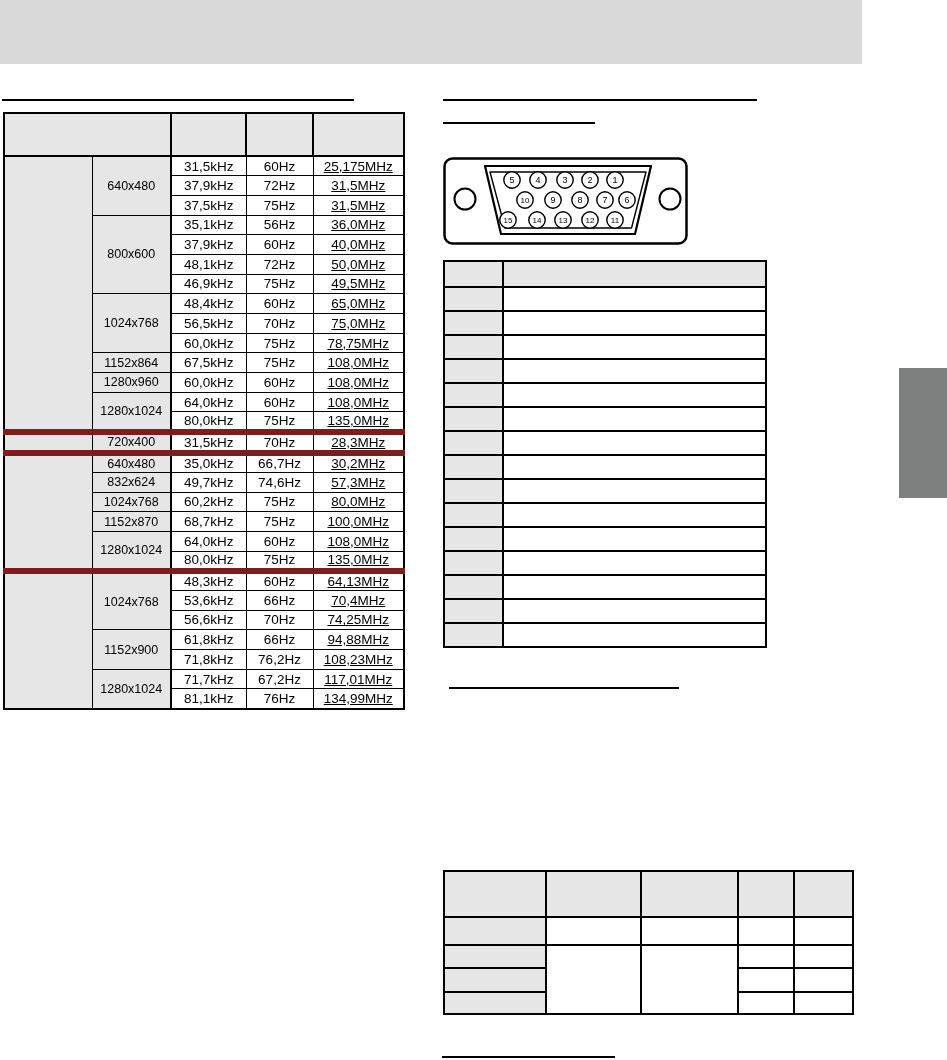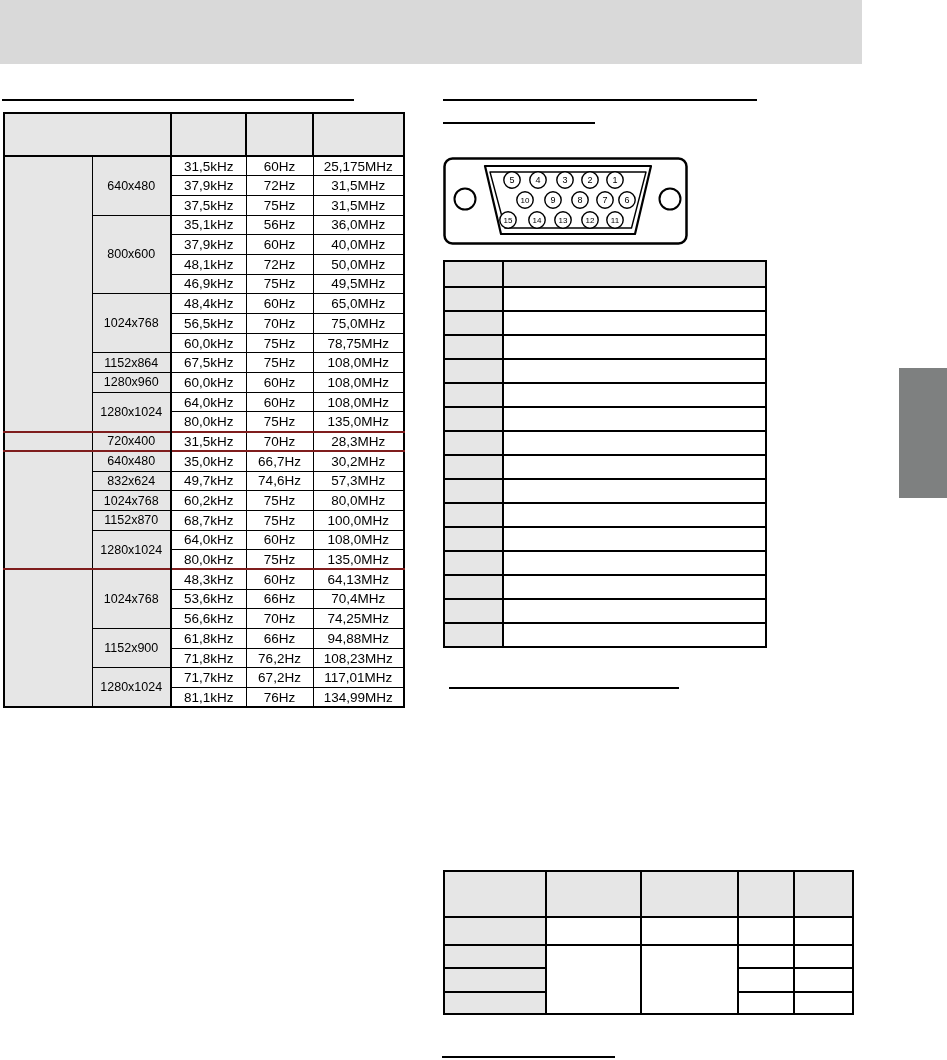--- a/index.html
+++ b/index.html
@@ -21,22 +21,22 @@
 
   
   .timing { left:3px; top:112px; width:400px; border:2px solid #000; }
   .timing thead th { height:41px; background:#e6e6e6; border-bottom:2px solid #000; font-weight:normal; }
   .timing thead th + th { border-left:2px solid #000; }
   .timing tbody tr { height:19.7px; }
   .timing td { font-size:13.5px; }
   .timing td.gcell { background:#e6e6e6; border-right:1px solid #000; }
   .timing td.rcell { background:#e6e6e6; border-right:2px solid #000; border-top:1px solid #000; font-size:12.5px; }
   .timing td.dcell { border-right:1px solid #000; border-top:1px solid #000; }
-  .timing td.dcell:last-child { border-right:none; }
-  .timing tr.gsep td { border-top:2px solid #7f1d1d; }
+  .timing td.dcell:last-child { border-right:none;text-decoration:underline; }
+  .timing tr.gsep td { border-top:6px solid #7f1d1d; }
 
   
   .pins { left:443px; top:260px; width:322px; border:2px solid #000; }
   .pins th { height:24px; background:#e6e6e6; border-bottom:2px solid #000; font-weight:normal; }
   .pins th + th, .pins td + td { border-left:2px solid #000; }
   .pins td { height:22px; border-top:2px solid #000; }
   .pins tr:first-child td { border-top:none; }
   .pins td.pcell { background:#e6e6e6; }
 
   

